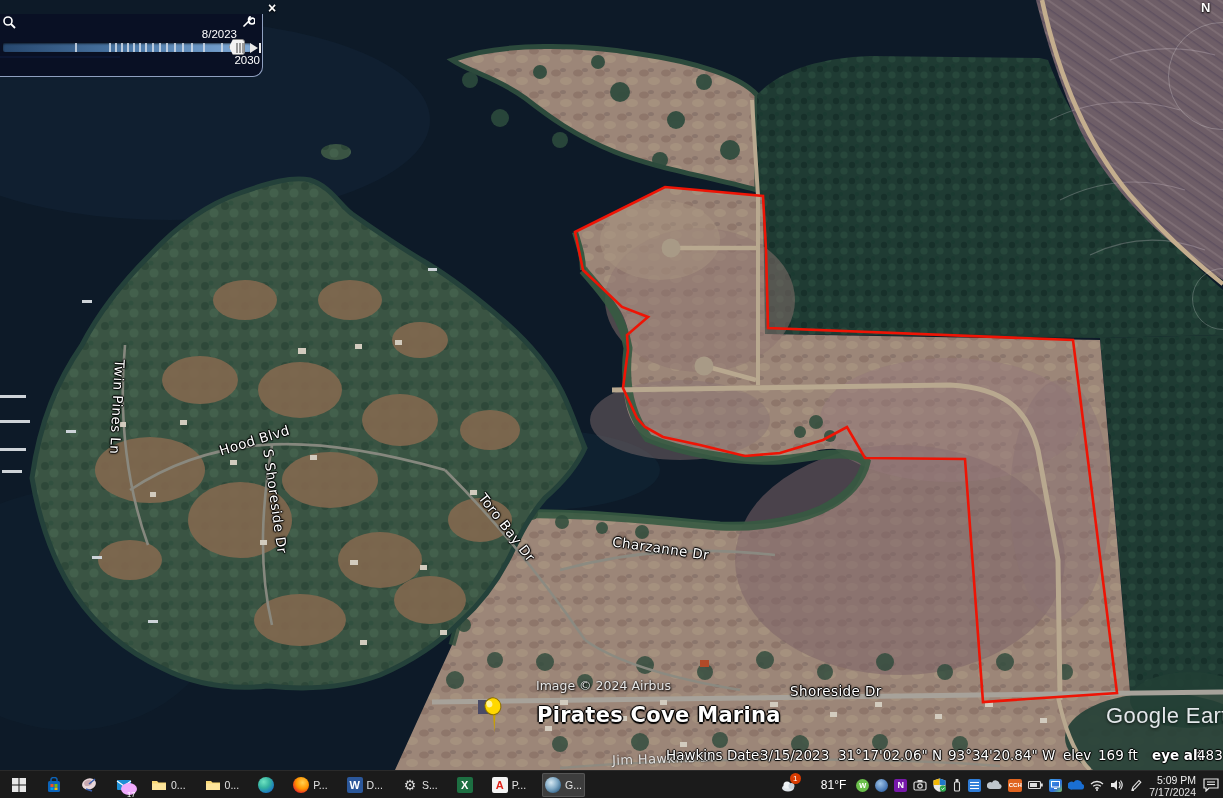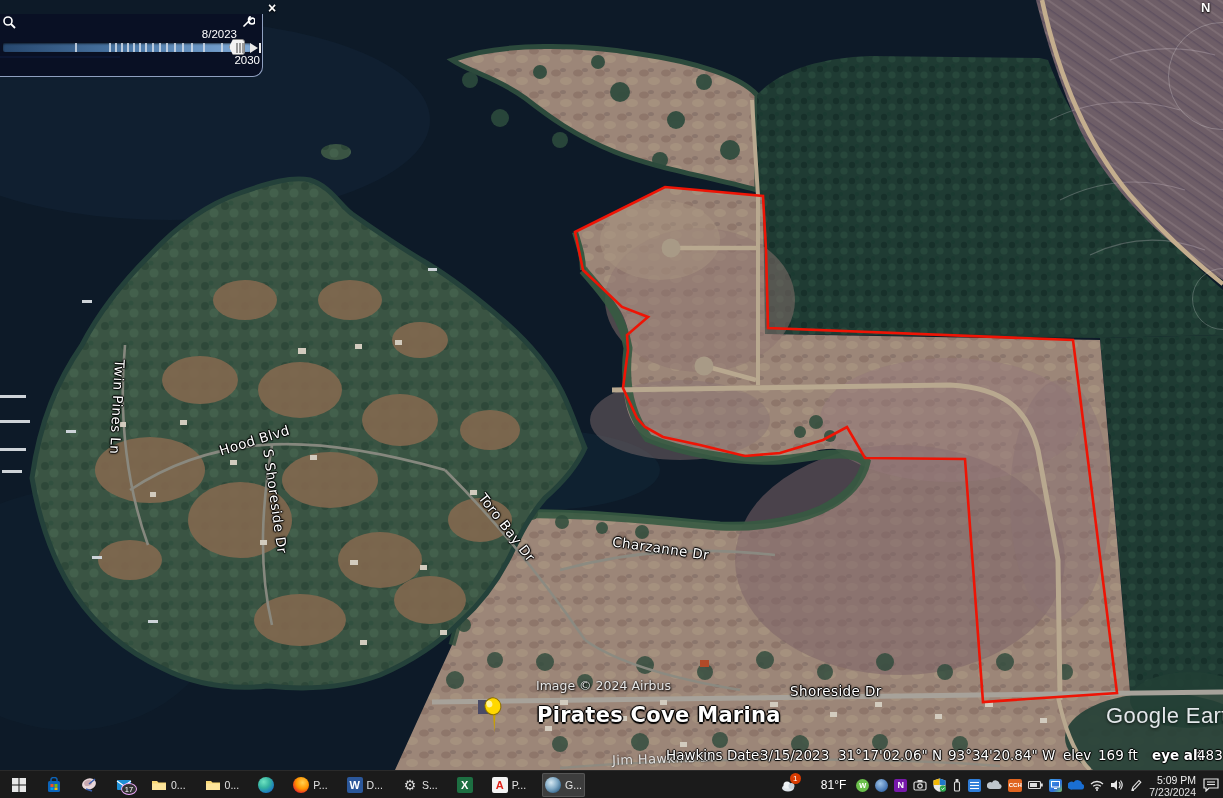--- a/index.html
+++ b/index.html
@@ -53,21 +53,21 @@
   .bluebar{position:absolute;left:0;top:56px;width:120px;height:2px;background:#3565cf;z-index:4;}
 
   
   .taskbar{position:absolute;left:0;top:770px;width:1223px;height:28px;background:#1b1b1b;
     border-top:1px solid #2a2a2a;color:#ddd;font-size:10.5px;display:flex;align-items:center;z-index:10;}
   .tb-left{display:flex;align-items:center;gap:13px;padding-left:8px;height:100%;}
   .tb-item{display:flex;align-items:center;gap:4px;height:24px;padding:0 3px;border-radius:2px;position:relative;}
   .tb-item.active{background:#3d3d3d;box-shadow:inset 0 0 0 1px #555;}
   .tb-label{color:#e2e2e2;white-space:nowrap;}
   .ic{width:16px;height:16px;position:relative;display:inline-block;flex:none;}
-  .badge{position:absolute;right:-5px;bottom:-2px;background:#333;color:#fff;border:1px solid #f0abfc;
+  .badge{position:absolute;right:-5px;bottom:-2px;background:#333;color:#fff;border:6px solid #f0abfc;
     border-radius:50%;font-size:7.5px;width:16px;height:12px;line-height:11px;text-align:center;}
   .wbadge{position:absolute;left:9px;top:-4px;background:#d83b01;color:#fff;border-radius:50%;
     font-size:8px;width:11px;height:11px;line-height:11px;text-align:center;}
   .tb-right{position:absolute;right:0;top:0;height:28px;display:flex;align-items:center;gap:7px;padding-right:4px;}
   .tray{display:flex;align-items:center;gap:6px;}
   .clock{text-align:right;line-height:12px;font-size:10.5px;color:#eee;padding-top:3px;height:28px;overflow:hidden;}
   .temp{color:#ffffff;font-size:12px;margin-left:20px;}
   .sq{display:inline-block;text-align:center;font-weight:bold;color:#fff;}
 </style>
 </head>
@@ -521,21 +521,21 @@
           <polygon points="1,4 4,4 7,1 7,11 4,8 1,8" fill="#e8e8e8"></polygon>
           <path d="M9,3 a5,5 0 0 1 0,6 M10.5,1.5 a7.5,7.5 0 0 1 0,9" stroke="#e8e8e8" stroke-width="1.2" fill="none"></path>
         </svg>
         <svg width="12" height="13" viewBox="0 0 12 13">
           <path d="M2,11 L3,8 L9,1.5 L10.8,3.2 L4.8,9.8 Z" fill="none" stroke="#e8e8e8" stroke-width="1.1"></path>
           <line x1="2" y1="11.5" x2="4" y2="11.5" stroke="#e8e8e8" stroke-width="1.2"></line>
         </svg>
       </div>
       <div class="clock">
         <div>5:09 PM</div>
-        <div style="opacity:.95;">7/23/2024</div>
+        <div style="opacity:.95;">7/17/2024</div>
       </div>
       <svg width="16" height="14" viewBox="0 0 16 14">
         <path d="M1,1 L15,1 L15,10 L6,10 L3,13 L3,10 L1,10 Z" fill="none" stroke="#e8e8e8" stroke-width="1.2"></path>
         <line x1="4" y1="4" x2="12" y2="4" stroke="#e8e8e8" stroke-width="1.1"></line>
         <line x1="4" y1="6.5" x2="12" y2="6.5" stroke="#e8e8e8" stroke-width="1.1"></line>
       </svg>
     </div>
   </div>
 </div>
 

